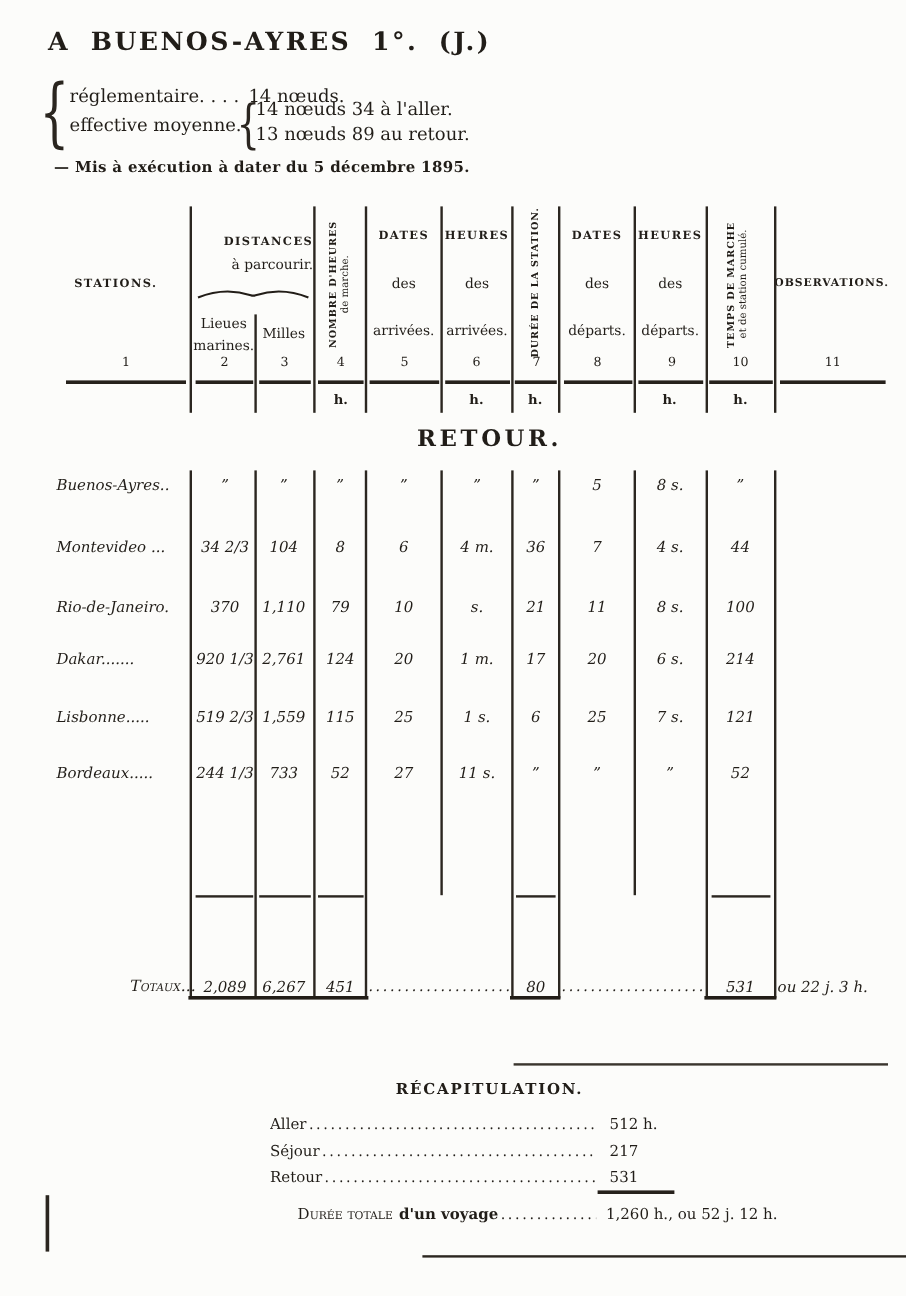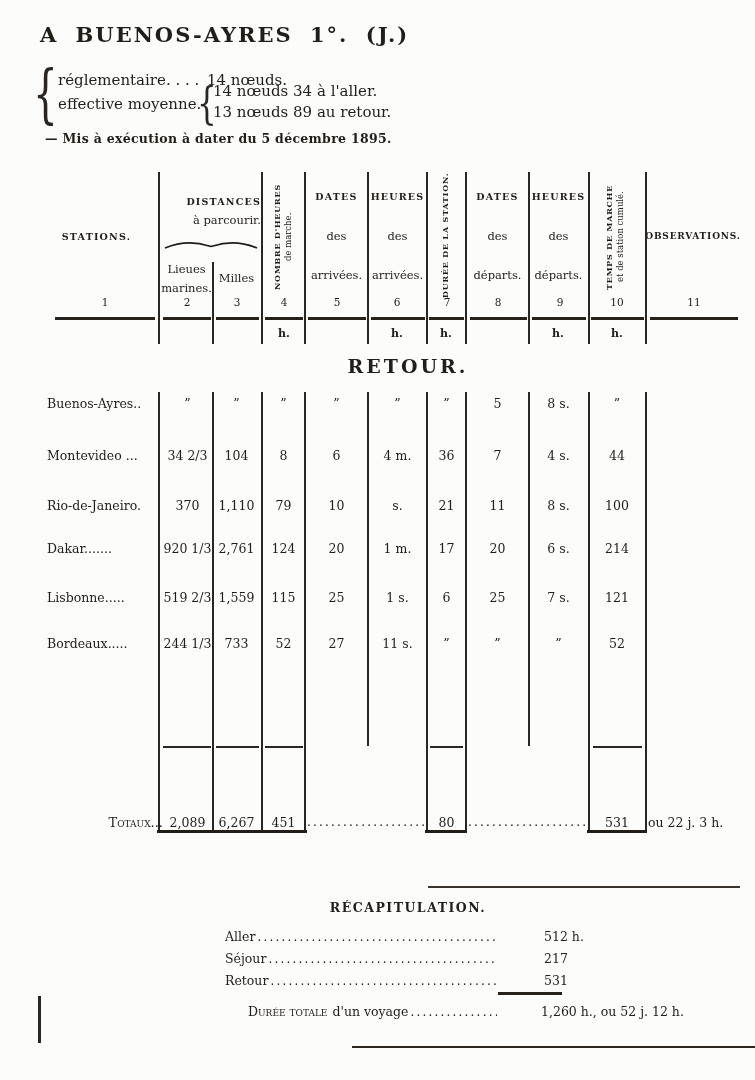--- a/index.html
+++ b/index.html
@@ -27,21 +27,21 @@
   .vlabel{position:absolute;top:176px;height:122px;writing-mode:vertical-rl;
           transform:rotate(180deg);text-align:center;}
   .vlabel span{display:block;line-height:11px;white-space:nowrap;}
   .vcaps{font-weight:bold;font-size:8px;letter-spacing:0.8px;}
   .vsub{font-size:8.5px;}
   .num{position:absolute;top:296px;width:40px;text-align:center;font-size:10.5px;}
   .unit{position:absolute;top:327px;width:24px;text-align:center;font-size:11px;font-weight:bold;}
   .section-title{position:absolute;left:58px;top:355px;width:700px;text-align:center;
                  font-size:19px;font-weight:bold;letter-spacing:3px;}
   
-  .row{position:absolute;left:35px;width:712px;height:20px;font-size:12.5px;}
+  .row{position:absolute;left:35px;width:712px;height:20px;font-size:12.5px;font-style:italic;}
   .cell{position:absolute;text-align:center;white-space:nowrap;line-height:19px;}
   .cc1{left:12px;width:116px;text-align:left;}
   .cc2{left:127px;width:51px;}
   .cc3{left:178px;width:47px;}
   .cc4{left:227px;width:43px;}
   .cc5{left:270px;width:63px;}
   .cc6{left:333px;width:59px;}
   .cc7{left:392px;width:39px;}
   .cc8{left:431px;width:63px;}
   .cc9{left:494px;width:59px;}
@@ -49,21 +49,21 @@
   .cc11{left:613px;width:95px;text-align:left;}
   .totlabel{font-variant:small-caps;font-size:13px;text-align:right;}
   .leader{overflow:hidden;letter-spacing:2.2px;font-size:12px;white-space:nowrap;}
   
   .recap-title{position:absolute;left:58px;top:900px;width:700px;text-align:center;
                font-size:12.5px;font-weight:bold;letter-spacing:1.5px;}
   .recap-row{position:absolute;left:225px;width:272px;height:18px;display:flex;
              overflow:hidden;font-size:12.5px;line-height:18px;}
   .rlabel{white-space:nowrap;}
   .rleader{flex:1;margin-left:2px;line-height:18px;}
-  .rvalue{position:absolute;left:508px;width:200px;font-size:12.5px;line-height:18px;text-align:left;margin-left:36px;}
+  .rvalue{position:absolute;left:508px;width:200px;font-size:12.5px;line-height:18px;text-align:left;}
   .sc{font-variant:small-caps;font-weight:normal;}
 </style>
 </head>
 <body>
 
 <div id="page">
 
   <div class="title">A BUENOS-AYRES 1°. (J.)</div>
 
   <div class="brace" style="left:33px;top:57px;font-size:60px;transform:scale(0.65,1.05);transform-origin:left top;">{</div>
@@ -302,21 +302,21 @@
   <div class="recap-row" style="top:972px;">
     <span class="rlabel">Retour</span>
     <span class="rleader leader">..........................................................................................</span>
   </div>
   <span class="rvalue" style="top:972px;">531</span>
 
   <div class="hrA" style="left:498px;top:992px;width:64px;"></div>
 
   <div class="recap-row" style="top:1003px;left:248px;width:249px;">
     <span class="rlabel sc">Durée totale</span>
-    <span class="rlabel" style="margin-left:5px;font-weight:normal;">d'un voyage</span>
+    <span class="rlabel" style="margin-left:5px;font-weight:bold;">d'un voyage</span>
     <span class="rleader leader">..........................................................................................</span>
   </div>
   <span class="rvalue" style="top:1003px;left:505px;width:220px;">1,260 h., ou 52 j. 12 h.</span>
 
   <div class="hrB" style="left:352px;top:1046px;width:403px;"></div>
   <div class="vr" style="left:38px;top:996px;height:47px;width:3px;"></div>
 
 </div>
 
 </body></html>

